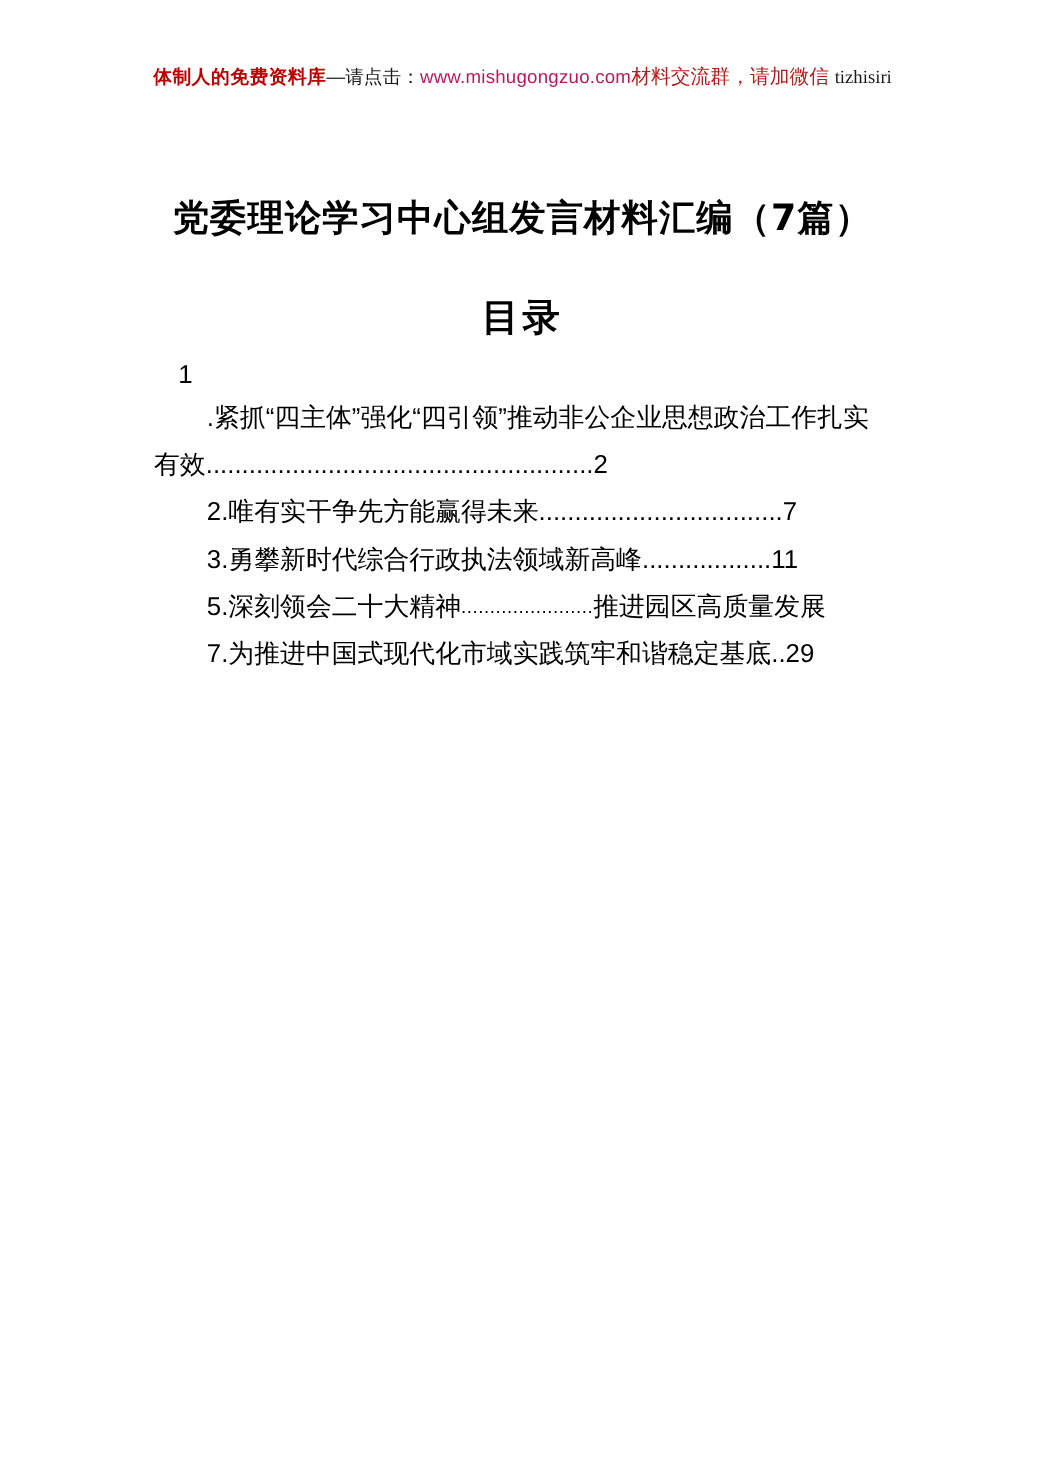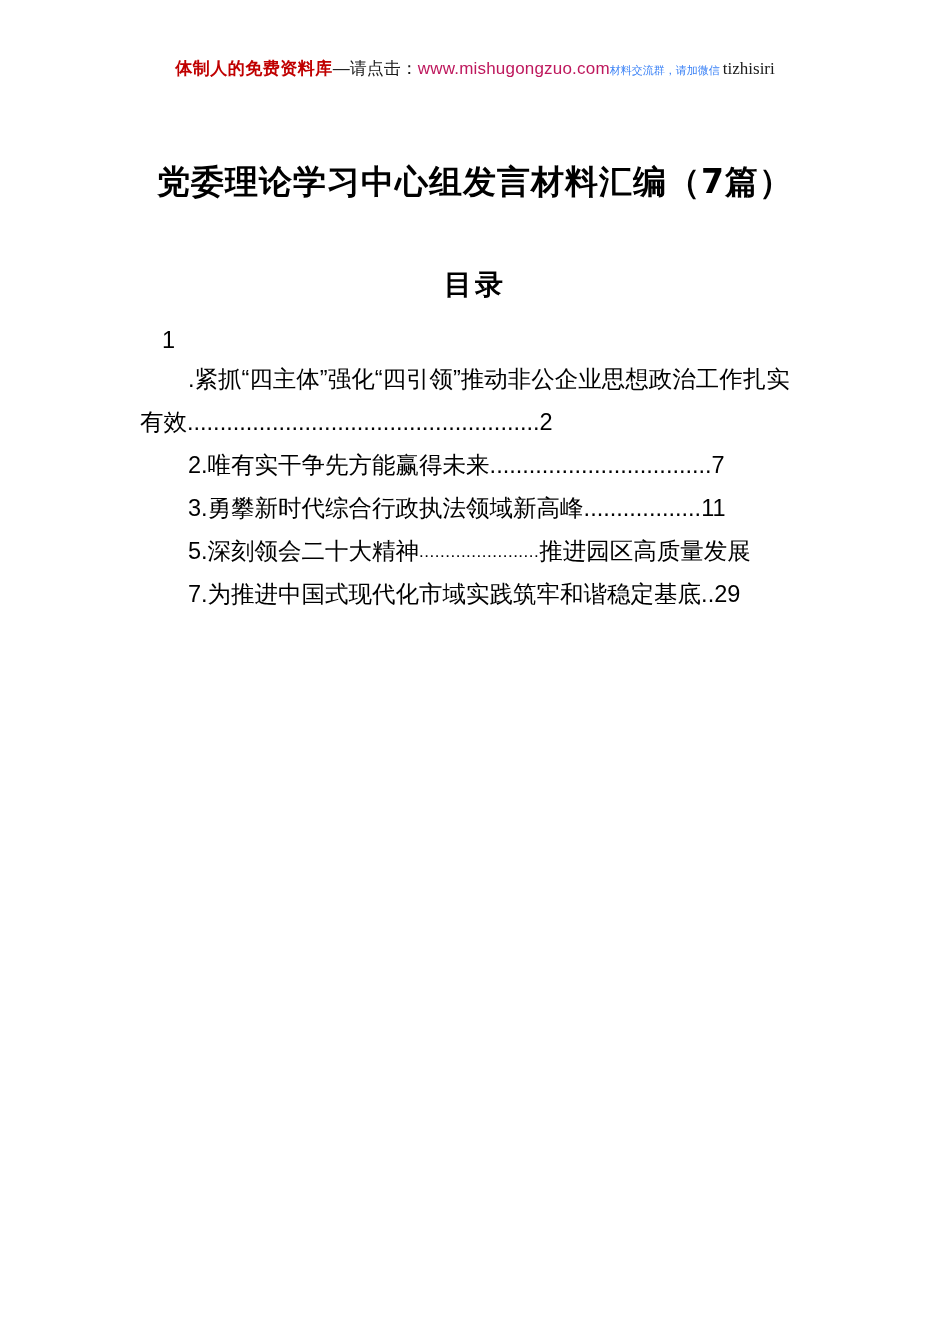--- a/index.html
+++ b/index.html
@@ -43,52 +43,52 @@
   .banner .b-dark {
     color: #1a1a1a;
     margin-top: 40px;
   }
   .banner .b-url {
     color: #be185d;
     font-family: Liberation Sans, sans-serif;
     letter-spacing: 0.2px;
   }
   .banner .b-tail {
-    color: #3b82f6;
-    font-size: 11px;
+    color: #b91c1c;
+    font-size: 18px;
   }
   .banner .b-wx {
     color: #1a1a1a;
     font-family: "Liberation Serif", serif;
     font-size: 17px;
   }
 
   
   .doc-title {
     position: absolute;
-    top: 160px;
+    top: 176px;
     left: 0;
     width: 950px;
     text-align: center;
     font-family: "DejaVu Sans", sans-serif;
     font-weight: bold;
     font-size: 33px;
     letter-spacing: 1px;
     color: #000;
   }
 
   .toc-heading {
     position: absolute;
     top: 266px;
     left: 0;
     width: 950px;
     text-align: center;
     font-family: "DejaVu Serif", serif;
     font-weight: bold;
-    font-size: 28px;
+    font-size: 34px;
     letter-spacing: 3px;
     color: #000;
   }
 
   
   .toc {
     position: absolute;
     top: 322px;
     left: 140px;
     width: 672px;

